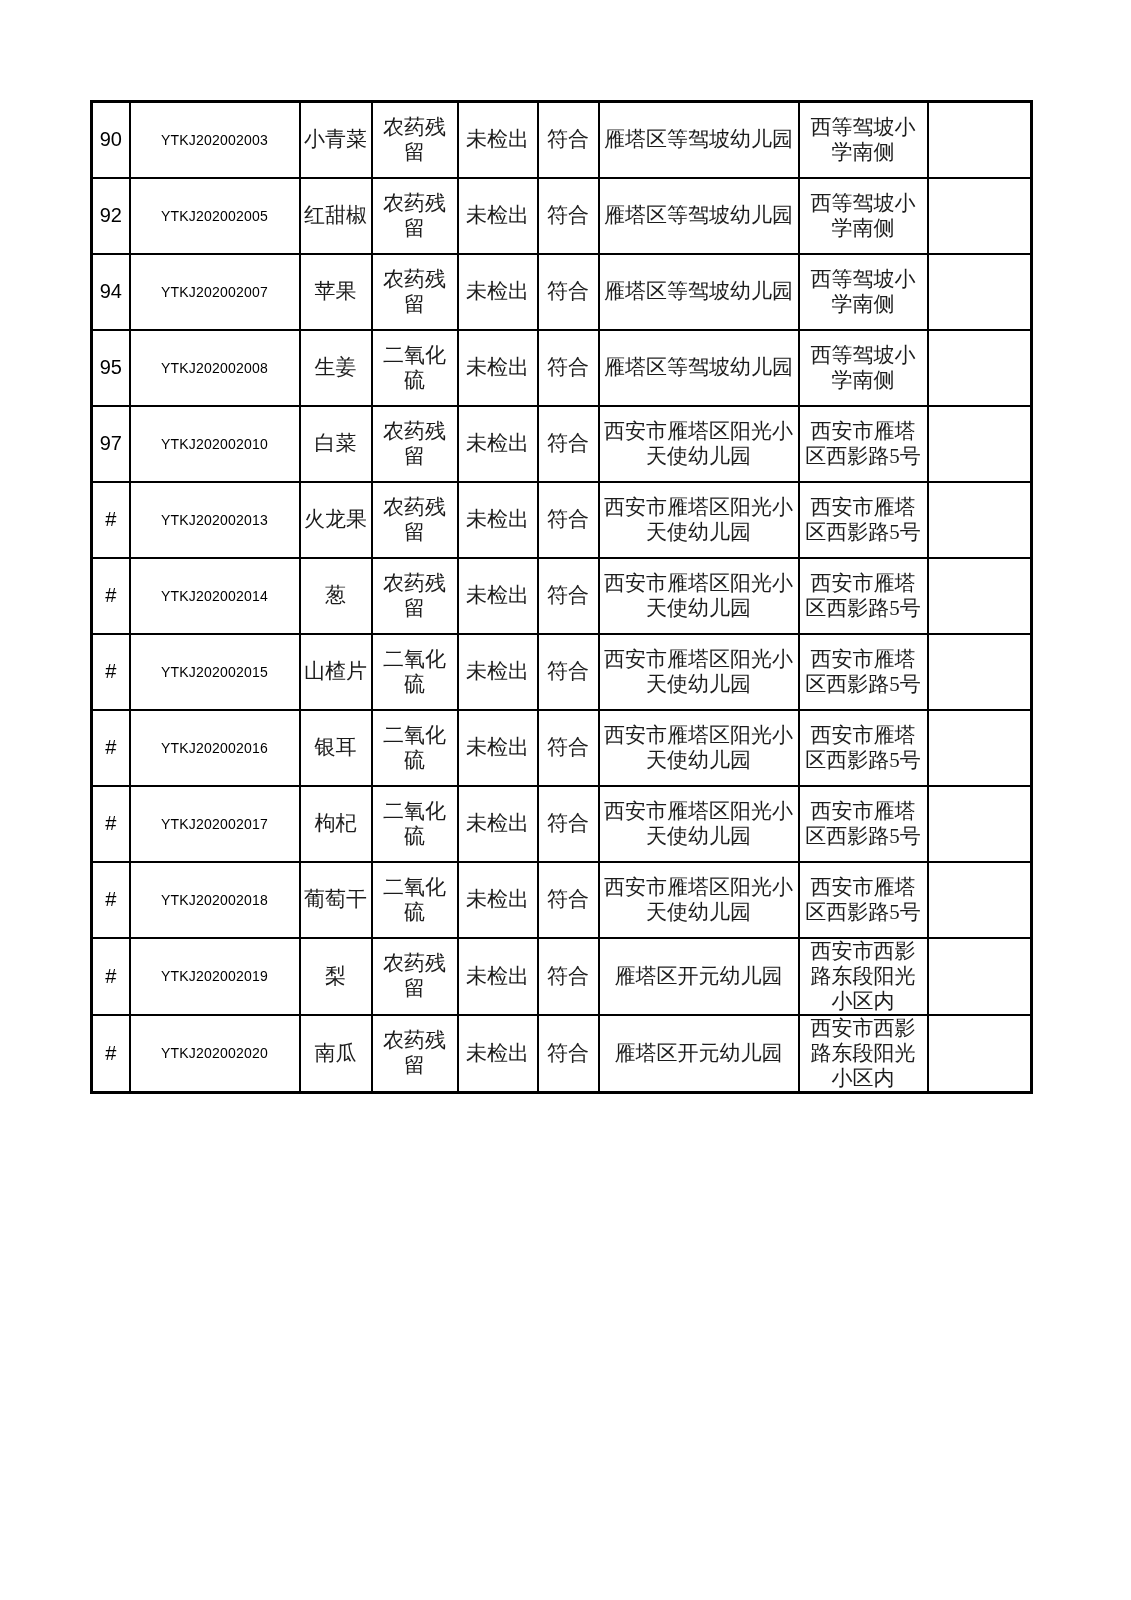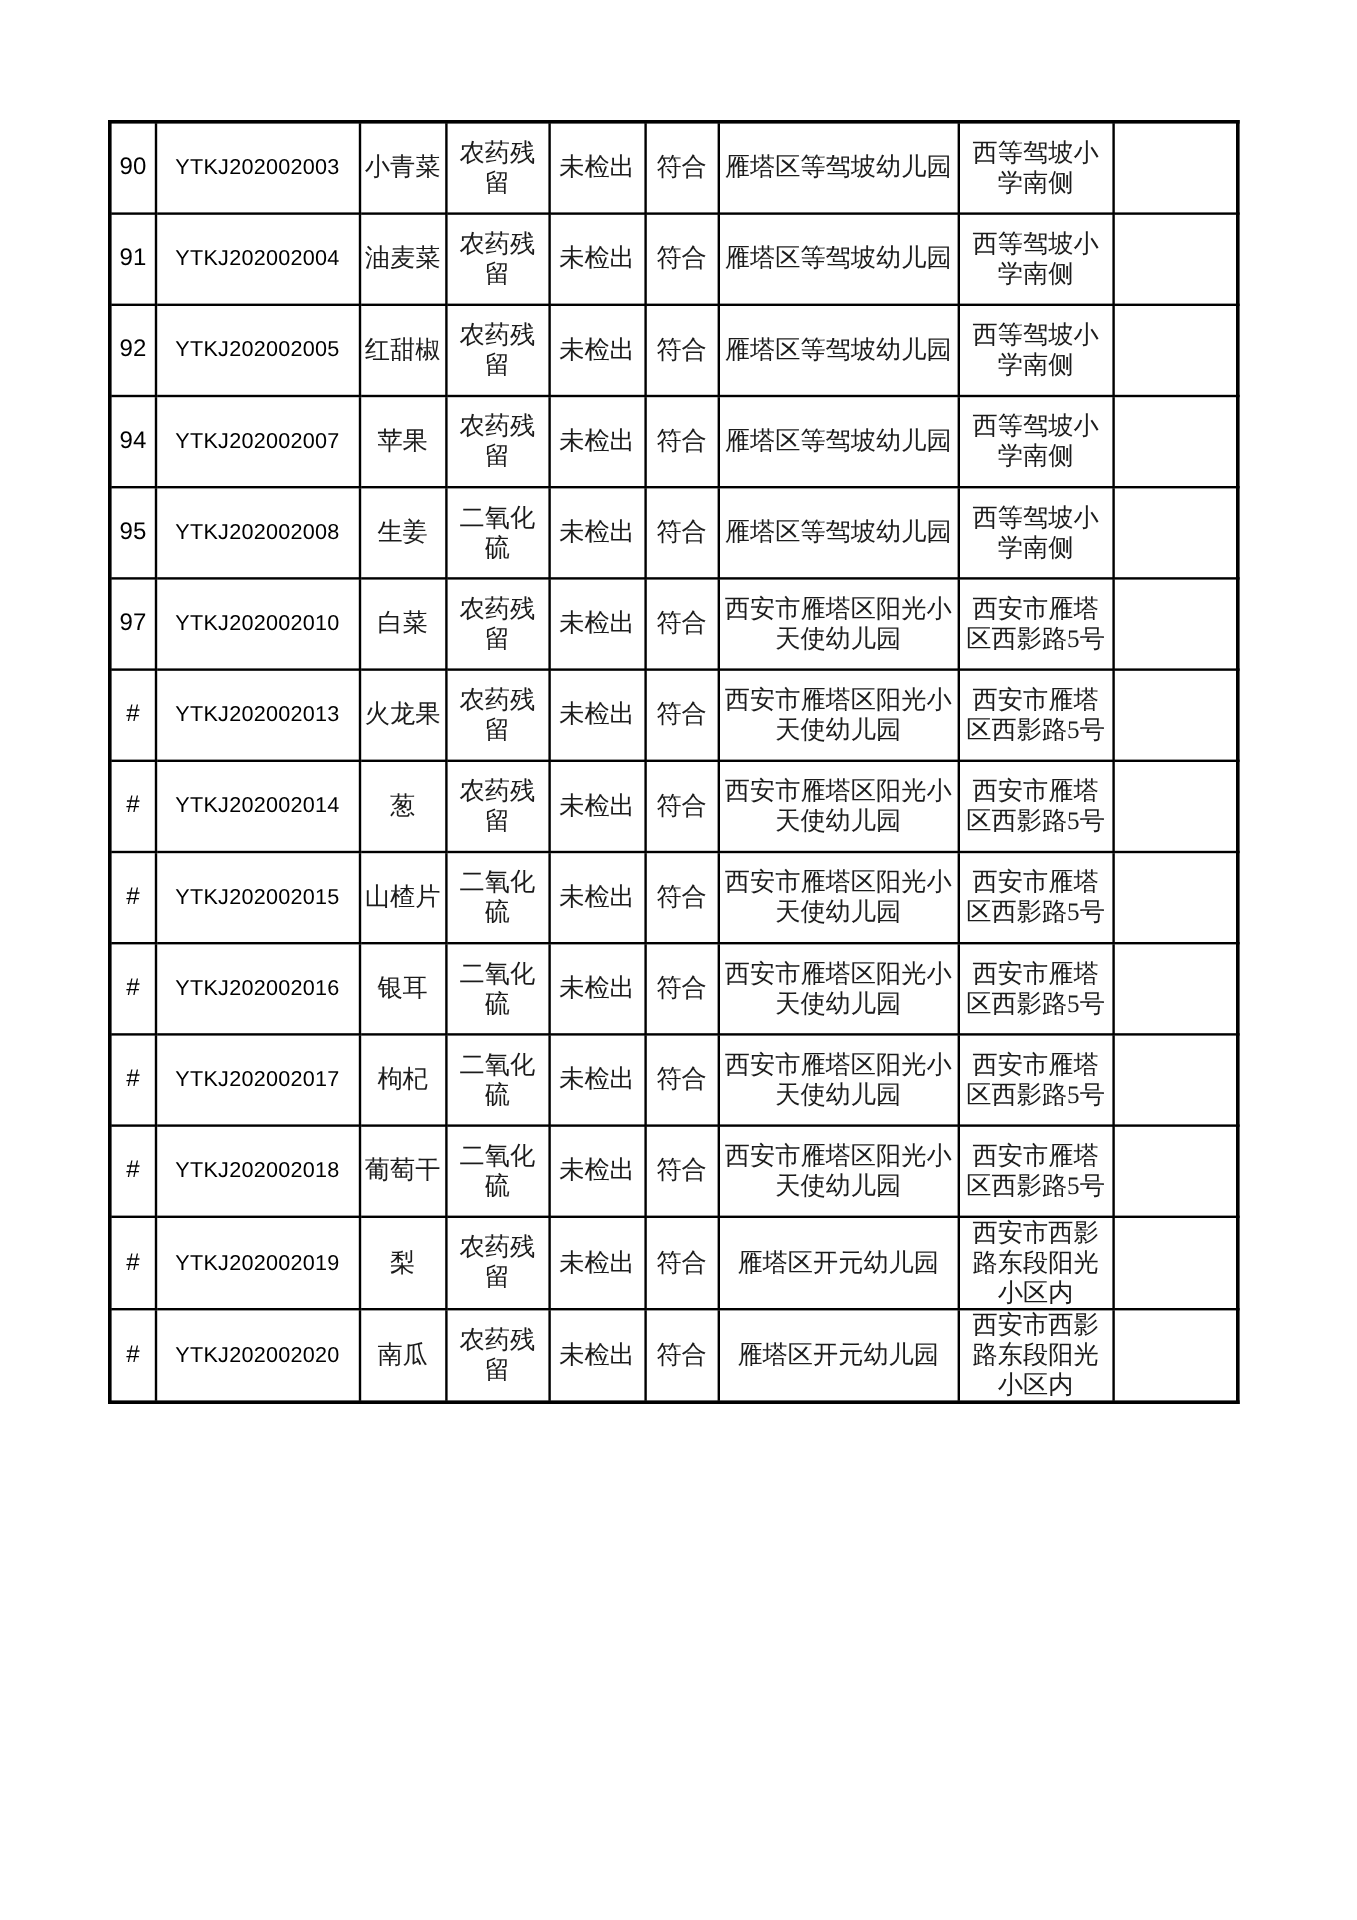--- a/index.html
+++ b/index.html
@@ -41,21 +41,21 @@
     background: #ffffff;
   }
   
   td.col-num {
     font-family: "Liberation Sans", sans-serif;
     font-size: 20px;
     color: #000000;
   }
   td.col-code {
     font-family: "Liberation Sans", sans-serif;
-    font-size: 18px;
+    font-size: 14px;
     color: #000000;
     letter-spacing: 0.2px;
   }
   
   td.cjk {
     font-family: "Liberation Serif", "DejaVu Serif", serif;
     font-size: 21px;
     line-height: 25px;
     color: #1c1c1c;
   }
@@ -87,33 +87,20 @@
           <td class="cjk col-item">农药残
 留</td>
           <td class="cjk col-result">未检出</td>
           <td class="cjk col-conclusion">符合</td>
           <td class="cjk col-site">雁塔区等驾坡幼儿园</td>
           <td class="cjk col-address">西等驾坡小
 学南侧</td>
           <td class="col-blank"></td>
         </tr>
         <tr>
-          <td class="col-num">91</td>
-          <td class="col-code">YTKJ202002004</td>
-          <td class="cjk col-name">油麦菜</td>
-          <td class="cjk col-item">农药残
-留</td>
-          <td class="cjk col-result">未检出</td>
-          <td class="cjk col-conclusion">符合</td>
-          <td class="cjk col-site">雁塔区等驾坡幼儿园</td>
-          <td class="cjk col-address">西等驾坡小
-学南侧</td>
-          <td class="col-blank"></td>
-        </tr>
-        <tr>
           <td class="col-num">92</td>
           <td class="col-code">YTKJ202002005</td>
           <td class="cjk col-name">红甜椒</td>
           <td class="cjk col-item">农药残
 留</td>
           <td class="cjk col-result">未检出</td>
           <td class="cjk col-conclusion">符合</td>
           <td class="cjk col-site">雁塔区等驾坡幼儿园</td>
           <td class="cjk col-address">西等驾坡小
 学南侧</td>

